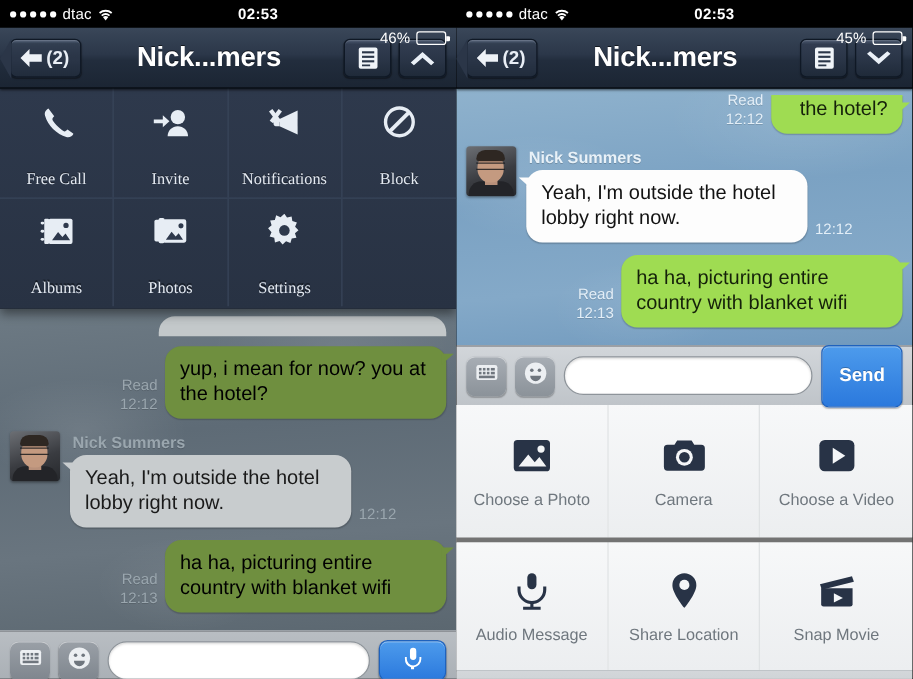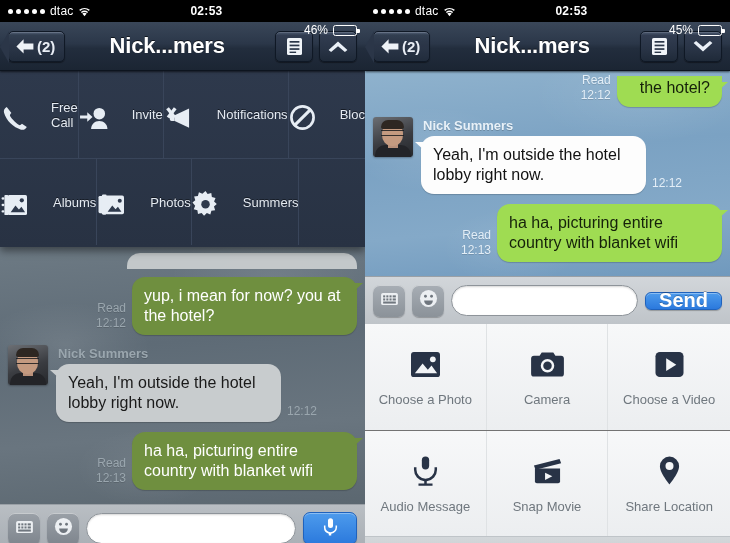--- a/index.html
+++ b/index.html
@@ -83,24 +83,24 @@
   
   .menu-panel {
     background: linear-gradient(180deg, #2e394c 0%, #283243 100%);
     position: relative; z-index: 20;
     box-shadow: 0 4px 8px rgba(0,0,0,.45);
     padding-bottom: 2px;
   }
   .menu-row { display: flex; height: 87px; }
   .menu-row + .menu-row { border-top: 1px solid #39455a; }
   .menu-cell {
-    flex: 1 1 25%; display: flex; 
+    flex: 1 1 25%; display: flex; flex-direction: column;
     align-items: center; justify-content: center; gap: 24px;
     border-right: 1px solid #39455a;
-    color: #e4eaf2; font-size: 13px;
+    color: #e4eaf2; font-size: 13px; font-family: Liberation Serif, serif;
   }
   .menu-cell:last-child { border-right: none; }
   .menu-cell.empty { visibility: hidden; }
   .menu-ico { height: 32px; display: flex; align-items: flex-end; }
   .menu-ico svg { display: block; }
   .menu-label { text-shadow: 0 -1px 0 rgba(0,0,0,.5); }
 
   
   .chat {
     position: relative; flex: 1; overflow: hidden;
@@ -132,21 +132,21 @@
   .time-right { font-size: 12px; margin-left: 6px; margin-bottom: 4px; }
   .time-right.dimstyle { color: #9aa6ae; }
   .time-right.bluestyle { color: #e3eef7; }
 
   .bubble {
     position: relative; max-width: 225px;
     padding: 9px 12px; border-radius: 13px;
     font-size: 16px; line-height: 1.25; color: #1b1b1b;
     box-shadow: 0 1px 1px rgba(0,0,0,.18);
   }
-  .bubble.green-dim  { background: #6f8f3f; color: #ffffff; }
+  .bubble.green-dim  { background: #6f8f3f; color: #000000; }
   .bubble.green-lit  { background: #9fdc52; color: #15210a; }
   .bubble.grey-dim   { background: #c8ccce; color: #1a1a1a; }
   .bubble.white-lit  { background: #fdfdfd; color: #121212; }
 
   .bubble.out::after {
     content: ""; position: absolute; right: -6px; top: 6px;
     width: 0; height: 0;
     border-left: 10px solid currentColor;
     border-bottom: 9px solid transparent;
   }
@@ -226,35 +226,35 @@
     font-size: 14px; color: #9aa0a6;
   }
   .mic-btn {
     width: 54px; height: 33px; border-radius: 7px; flex: none;
     display: flex; align-items: center; justify-content: center;
     background: linear-gradient(180deg, #4d9bec 0%, #2b79dd 100%);
     border: 1px solid #1f62bd;
     box-shadow: inset 0 1px 0 rgba(255,255,255,.35), 0 1px 1px rgba(0,0,0,.25);
   }
   .send-btn {
-    height: 18px; padding: 0 13px; border-radius: 6px; flex: none;
+    height: 50px; padding: 0 13px; border-radius: 6px; flex: none;
     display: flex; align-items: center; justify-content: center;
-    color: #fff; font-size: 20px; font-weight: bold;
+    color: #fff; font-size: 15px; font-weight: bold;
     text-shadow: 0 -1px 0 rgba(0,0,0,.25);
     background: linear-gradient(180deg, #4d9bec 0%, #2b79dd 100%);
     border: 1px solid #1f62bd;
     box-shadow: inset 0 1px 0 rgba(255,255,255,.35), 0 1px 1px rgba(0,0,0,.25);
   }
 
   
   .attach-panel {
     background: #eef0f1; flex: none; display: flex; flex-direction: column;
   }
   .attach-row { display: flex; height: 106px; }
-  .attach-row + .attach-row { border-top: 1px solid #737373; }
+  .attach-row + .attach-row { border-top: 4px solid #737373; }
   .attach-cell {
     flex: 1 1 33.333%; display: flex; flex-direction: column;
     align-items: center; justify-content: center; gap: 11px;
     border-right: 1px solid #dfe2e4;
     background: linear-gradient(180deg, #f7f8f9 0%, #eceef0 100%);
   }
   .attach-cell:last-child { border-right: none; }
   .attach-ico { height: 34px; display: flex; align-items: center; }
   .attach-label { font-size: 13px; color: #6f777e; }
   .pager {
@@ -394,21 +394,21 @@
           </span>
           <span class="menu-label">Photos</span>
         </div>
         <div class="menu-cell">
           <span class="menu-ico">
             <svg viewBox="0 0 28 28" width="27" height="27">
                 <path d="M14 0l2.2 3.2 3.8-1 .6 3.9 3.8 1.1-1.5 3.6 2.8 2.8-2.9 2.5 1.2 3.8-3.9.6-1.1 3.8-3.6-1.5-2.9 2.8-2.5-2.9-3.8 1.2-.6-3.9-3.8-1.1 1.5-3.6L.5 12l2.9-2.5-1.2-3.8 3.9-.6L7.2 1.3l3.6 1.5z" fill="#e7edf4"></path>
                 <circle cx="14" cy="13.8" r="4.4" fill="#2e394c"></circle>
               </svg>
           </span>
-          <span class="menu-label">Summers</span>
+          <span class="menu-label">Settings</span>
         </div>
         <div class="menu-cell empty"></div>
       </div>
     </div>
 
     <div class="chat dim">
       <div class="chat-inner">
 
         <div class="peek-bubble"></div>
 
@@ -659,37 +659,37 @@
           <span class="attach-ico">
             <svg viewBox="0 0 26 32" width="25" height="31">
                 <rect x="9.2" y="1.5" width="7.6" height="13.4" rx="3.8" fill="#283346"></rect>
                 <path d="M3.6 12.6v2.6a9.4 9.4 0 0 0 18.8 0v-2.6h2.6v2.6a12 12 0 0 1-10.7 11.9v2.4h6v2.4H5.7v-2.4h6v-2.4A12 12 0 0 1 1 15.2v-2.6z" fill="#283346"></path>
               </svg>
           </span>
           <span class="attach-label">Audio Message</span>
         </div>
         <div class="attach-cell">
           <span class="attach-ico">
+            <svg viewBox="0 0 24 32" width="23" height="31">
+                <path d="M12 1.5a10 10 0 0 0-10 10c0 7 10 19 10 19s10-12 10-19a10 10 0 0 0-10-10z" fill="#283346"></path>
+                <circle cx="12" cy="11.2" r="4.2" fill="#f4f6f8"></circle>
+              </svg>
+          </span>
+          <span class="attach-label">Share Location</span>
+        </div>
+        <div class="attach-cell">
+          <span class="attach-ico">
             <svg viewBox="0 0 34 30" width="33" height="29">
                 <path d="M3 9.8 29.5 3.2l1.6 4.4L4.6 14.2z" fill="#283346"></path>
                 <path d="M4 13h26v13.2a2 2 0 0 1-2 2H6a2 2 0 0 1-2-2z" fill="#283346"></path>
                 <path d="M14.5 17.2 22 21l-7.5 3.8z" fill="#f4f6f8"></path>
               </svg>
           </span>
           <span class="attach-label">Snap Movie</span>
         </div>
-        <div class="attach-cell">
-          <span class="attach-ico">
-            <svg viewBox="0 0 24 32" width="23" height="31">
-                <path d="M12 1.5a10 10 0 0 0-10 10c0 7 10 19 10 19s10-12 10-19a10 10 0 0 0-10-10z" fill="#283346"></path>
-                <circle cx="12" cy="11.2" r="4.2" fill="#f4f6f8"></circle>
-              </svg>
-          </span>
-          <span class="attach-label">Share Location</span>
-        </div>
       </div>
       <div class="pager">
         
         
       </div>
     </div>
   </div>
 
 </div>
 

